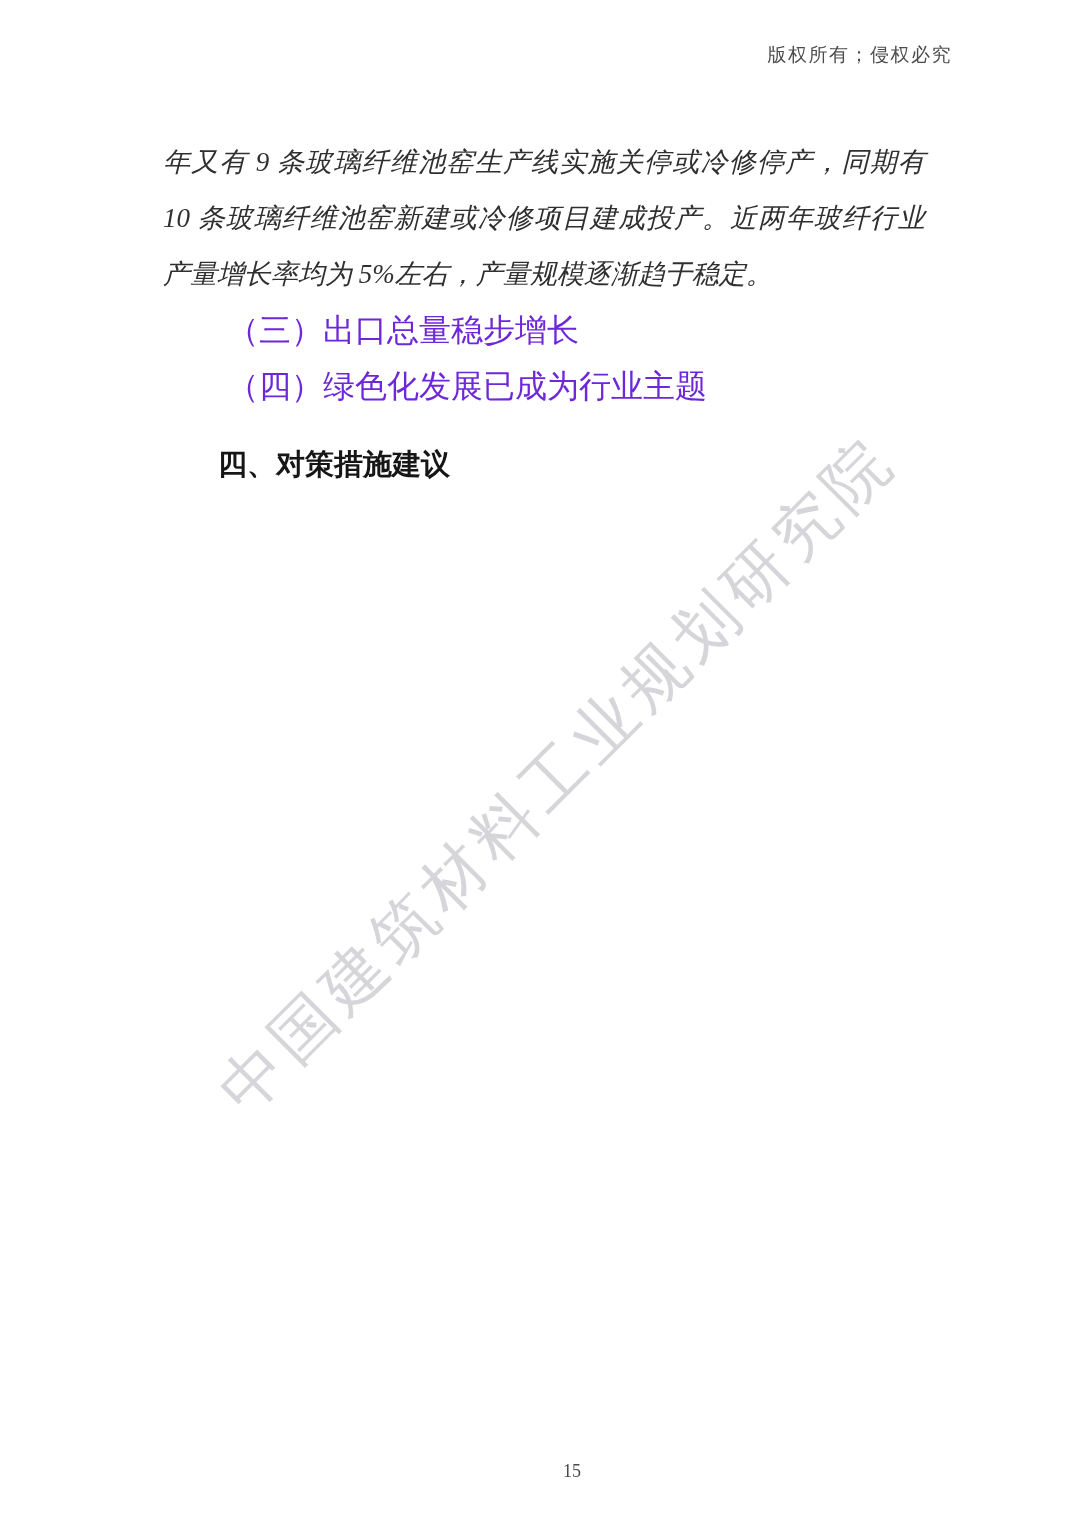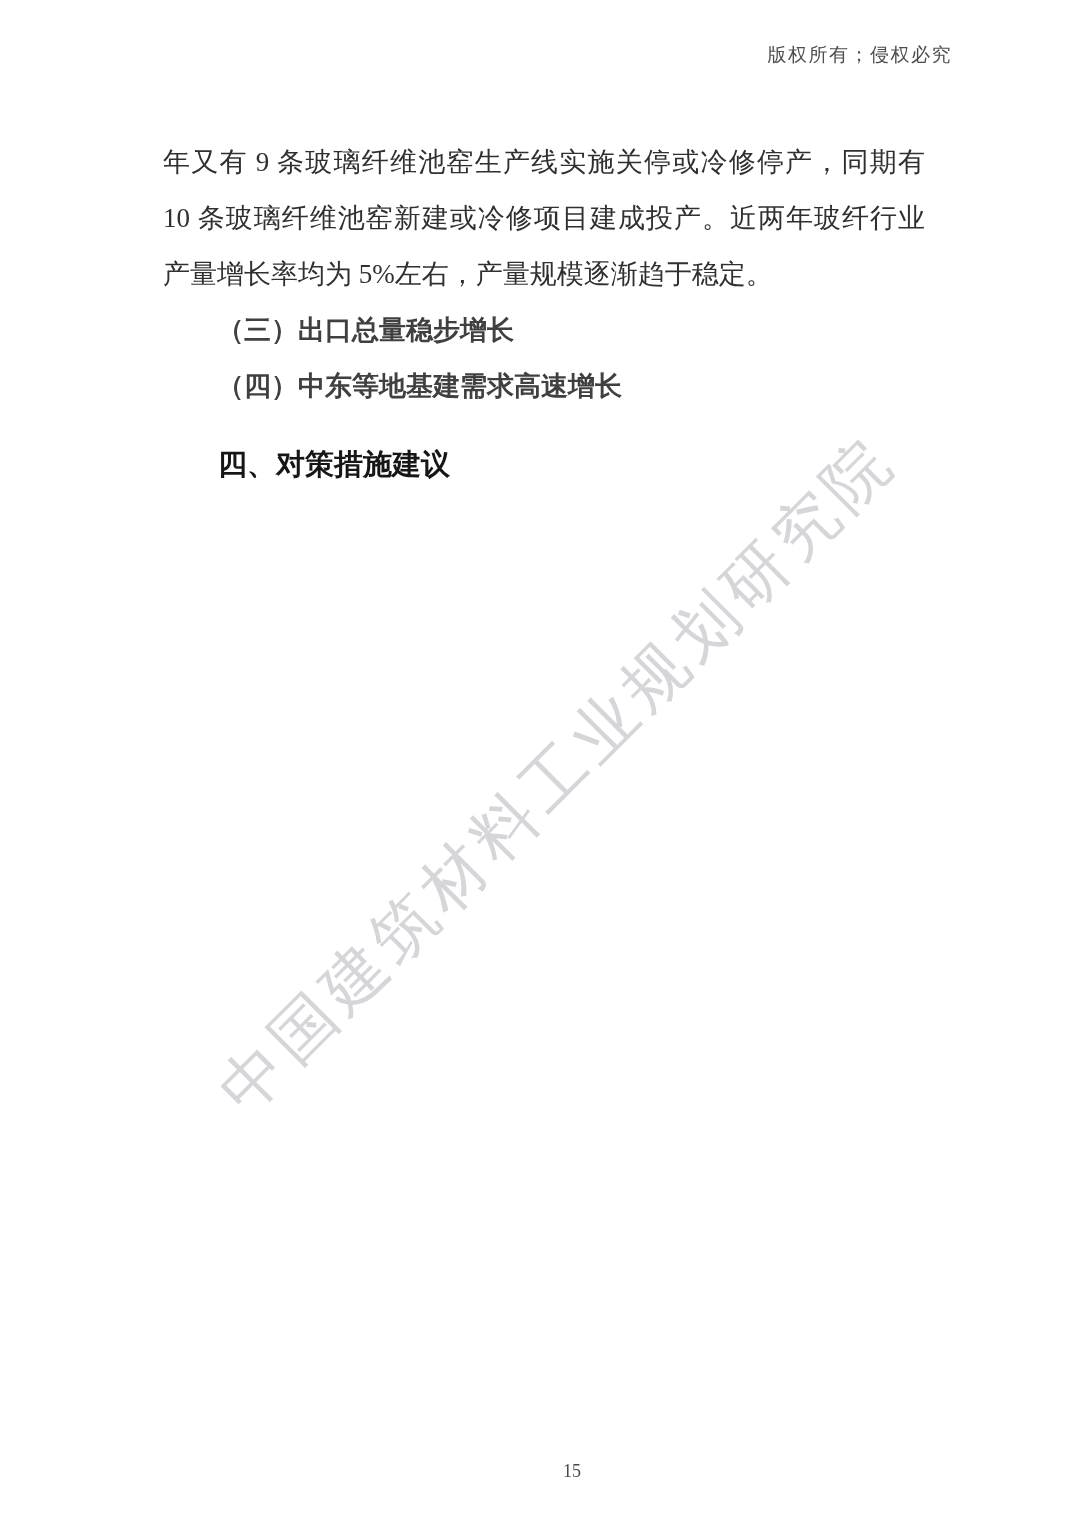--- a/index.html
+++ b/index.html
@@ -50,31 +50,32 @@
     z-index: 1;
   }
   .para {
     margin: 0;
     font-size: 27px;
     line-height: 56px;
     color: #303030;
     text-align: justify;
     text-justify: inter-character;
     font-weight: 400;
+    font-style: italic;
   }
   .indent {
     text-indent: 2em;
   }
   .h-sub {
     margin: 0;
-    font-size: 27px;
+    font-size: 32px;
     line-height: 56px;
     text-indent: 2em;
-    color: #404040;
-    font-weight: 700;
+    color: #6d28d9;
+    font-weight: 400;
     font-family: "Liberation Sans", sans-serif;
   }
   .h-main {
     margin: 22px 0 0 0;
     font-size: 29px;
     line-height: 56px;
     text-indent: 1.9em;
     color: #161616;
     font-weight: 700;
     font-family: "Liberation Sans", sans-serif;
@@ -100,21 +101,21 @@
 
   <div class="watermark">中国建筑材料工业规划研究院</div>
 
   <div class="doc-body">
 
     <p class="para">年又有 9 条玻璃纤维池窑生产线实施关停或冷修停产，同期有 10 条玻璃纤维池窑新建或冷修项目建成投产。近两年玻纤行业产量增长率均为 5%左右，产量规模逐渐趋于稳定。</p>
 
     <h3 class="h-sub">（三）出口总量稳步增长</h3>
 
 
-    <h3 class="h-sub">（四）中东等地基建需求高速增长</h3>
+    <h3 class="h-sub">（四）绿色化发展已成为行业主题</h3>
 
 
     <h2 class="h-main">四、对策措施建议</h2>
 
   </div>
 
   <div class="pagenum">15</div>
 
 </div>
 

